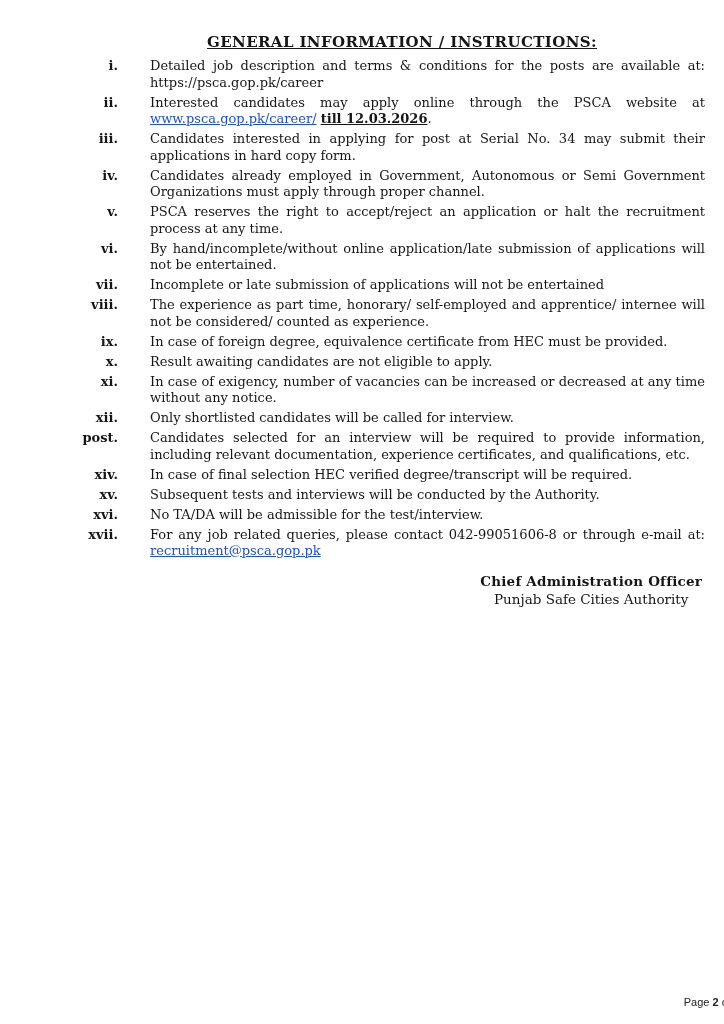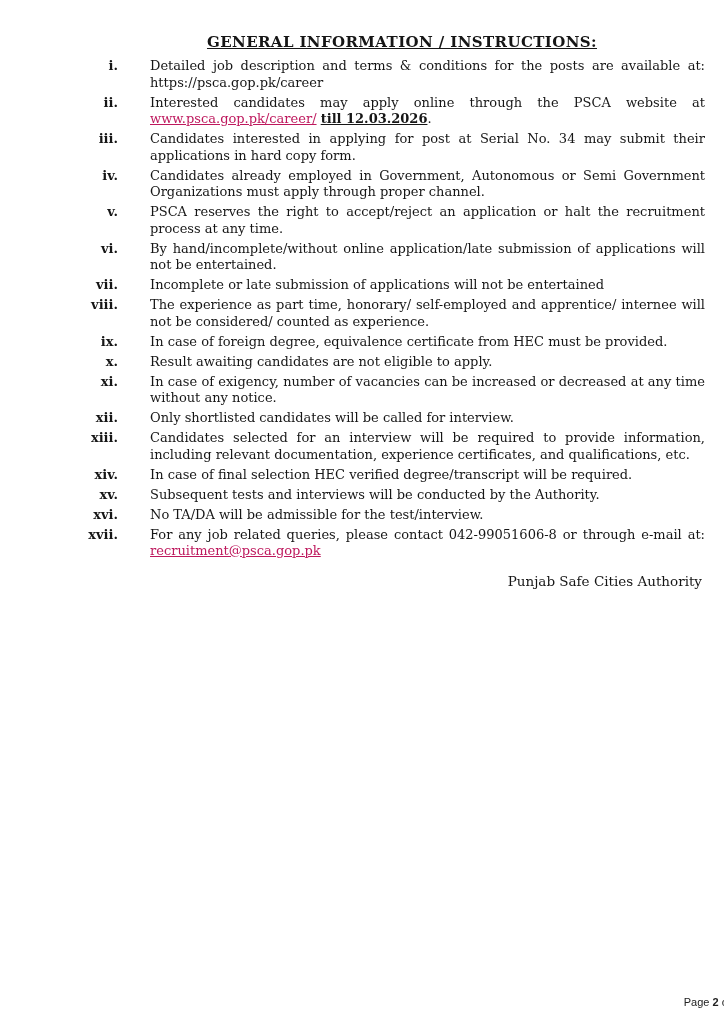--- a/index.html
+++ b/index.html
@@ -39,21 +39,21 @@
     flex: 0 0 38px;
     text-align: right;
     font-weight: bold;
   }
   .inst-txt {
     flex: 1;
     margin-left: 32px;
     text-align: justify;
   }
   .inst-txt a.doc-link {
-    color: #be185d;
+    color: #1d4ed8;
     text-decoration: underline;
     cursor: pointer;
   }
   .boldu {
     font-weight: bold;
     text-decoration: underline;
   }
   .signature {
     position: absolute;
     top: 572px;
@@ -126,21 +126,21 @@
       </div>
       <div class="inst-row">
         <div class="inst-num">xi.</div>
         <div class="inst-txt"><span>In case of exigency, number of vacancies can be increased or decreased at any time without any notice.</span></div>
       </div>
       <div class="inst-row">
         <div class="inst-num">xii.</div>
         <div class="inst-txt"><span>Only shortlisted candidates will be called for interview.</span></div>
       </div>
       <div class="inst-row">
-        <div class="inst-num">xiii.</div>
+        <div class="inst-num">post.</div>
         <div class="inst-txt"><span>Candidates selected for an interview will be required to provide information, including relevant documentation, experience certificates, and qualifications, etc.</span></div>
       </div>
       <div class="inst-row">
         <div class="inst-num">xiv.</div>
         <div class="inst-txt"><span>In case of final selection HEC verified degree/transcript will be required.</span></div>
       </div>
       <div class="inst-row">
         <div class="inst-num">xv.</div>
         <div class="inst-txt"><span>Subsequent tests and interviews will be conducted by the Authority.</span></div>
       </div>
@@ -148,20 +148,21 @@
         <div class="inst-num">xvi.</div>
         <div class="inst-txt"><span>No TA/DA will be admissible for the test/interview.</span></div>
       </div>
       <div class="inst-row">
         <div class="inst-num">xvii.</div>
         <div class="inst-txt"><span>For any job related queries, please contact 042-99051606-8 or through e-mail at: </span><a class="doc-link">recruitment@psca.gop.pk</a></div>
       </div>
     </div>
 
   <div class="signature">
+    <div class="sig-name">Chief Administration Officer</div>
     <div class="sig-org">Punjab Safe Cities Authority</div>
   </div>
 
   <div class="page-footer">
     <span>Page </span><b>2</b><span> of </span><b>2</b>
   </div>
 
 </div>
 
 </body></html>

